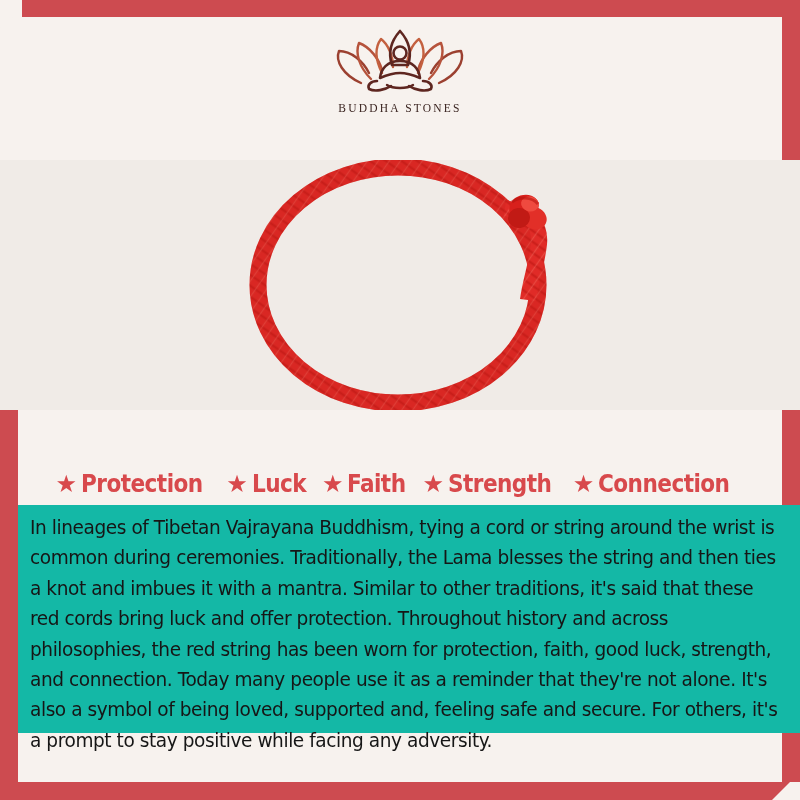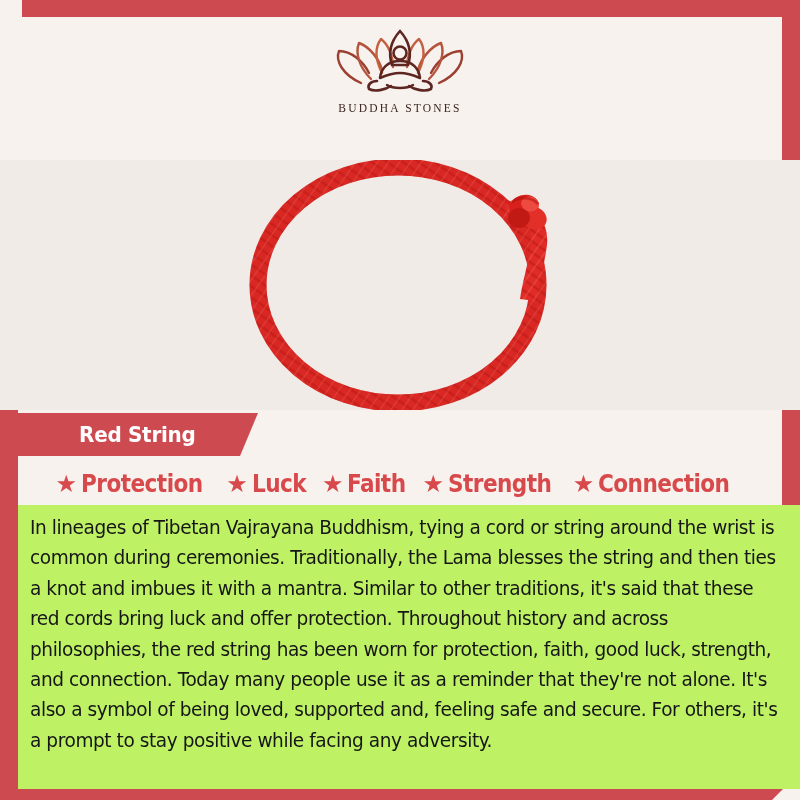--- a/index.html
+++ b/index.html
@@ -136,22 +136,22 @@
     letter-spacing: -0.6px;
     transform: scaleX(0.9);
     transform-origin: left center;
   }
   .benefit + .benefit { margin-left: 10px; }
 
   
   .text-panel {
     position: absolute;
     left: 18px; top: 505px;
-    width: 782px; height: 284px;
-    background: #bef264;
+    width: 782px; height: 228px;
+    background: #14b8a6;
     padding: 8px 22px 0 12px;
   }
   .body-text {
     font-family: "DejaVu Sans", sans-serif;
     font-size: 19.4px;
     line-height: 30.4px;
     color: #161616;
     font-weight: 400;
     letter-spacing: -0.45px;
     transform: scaleX(0.955);
@@ -219,23 +219,20 @@
       <g>
         <ellipse cx="524" cy="47" rx="15" ry="12" fill="#d8201c" transform="rotate(-18 524 47)"></ellipse>
         <ellipse cx="534" cy="58" rx="13" ry="11" fill="#e22f28" transform="rotate(24 534 58)"></ellipse>
         <ellipse cx="519" cy="58" rx="11" ry="10" fill="#c11a15" transform="rotate(-8 519 58)"></ellipse>
         <ellipse cx="530" cy="44" rx="9" ry="7.5" fill="#ef4a3f" transform="rotate(10 530 44)"></ellipse>
         <path d="M512 42 C520 36 532 37 538 44" stroke="#b8140f" stroke-width="3" fill="none" opacity="0.6"></path>
       </g>
     </svg>
   </div>
 
-  <div class="label-band">
-    <span class="label-text">Red String</span>
-  </div>
 
   <div class="benefits">
     <span class="benefit">
       <span class="star">★</span>
       <span class="blabel">Protection</span>
     </span>
     <span class="benefit">
       <span class="star">★</span>
       <span class="blabel">Luck</span>
     </span>

